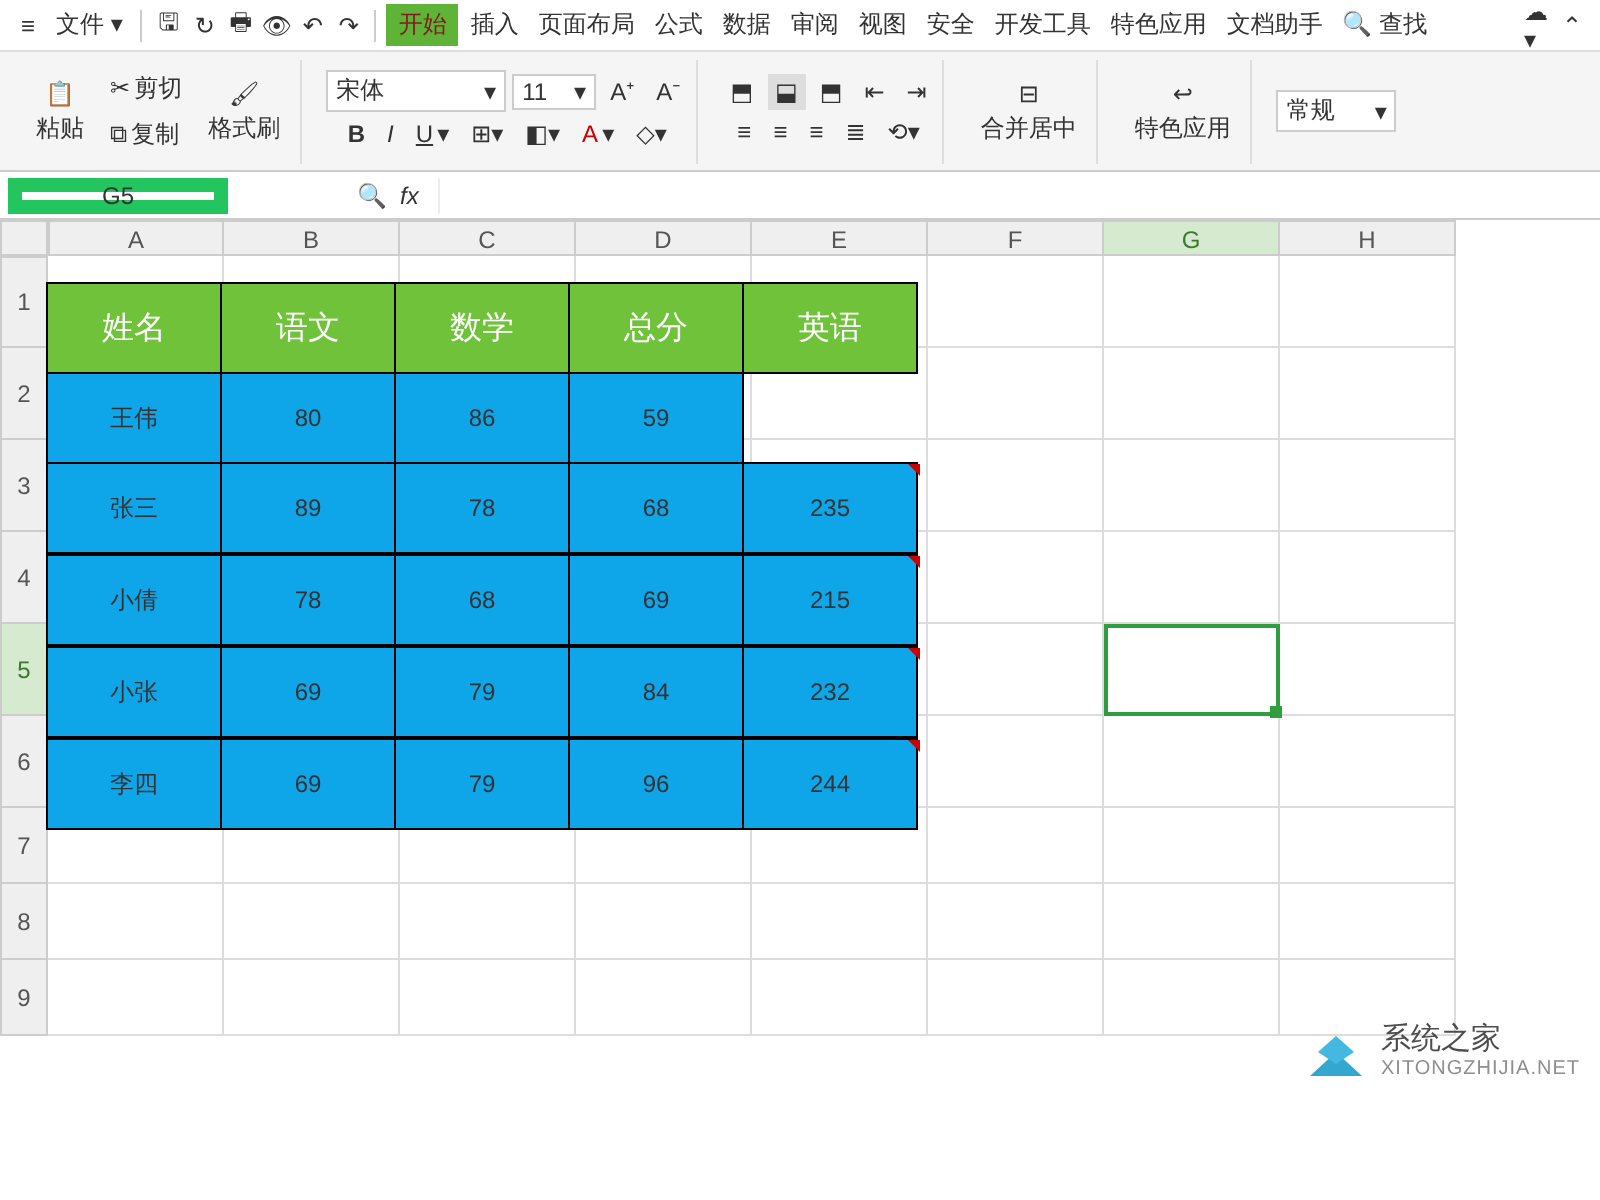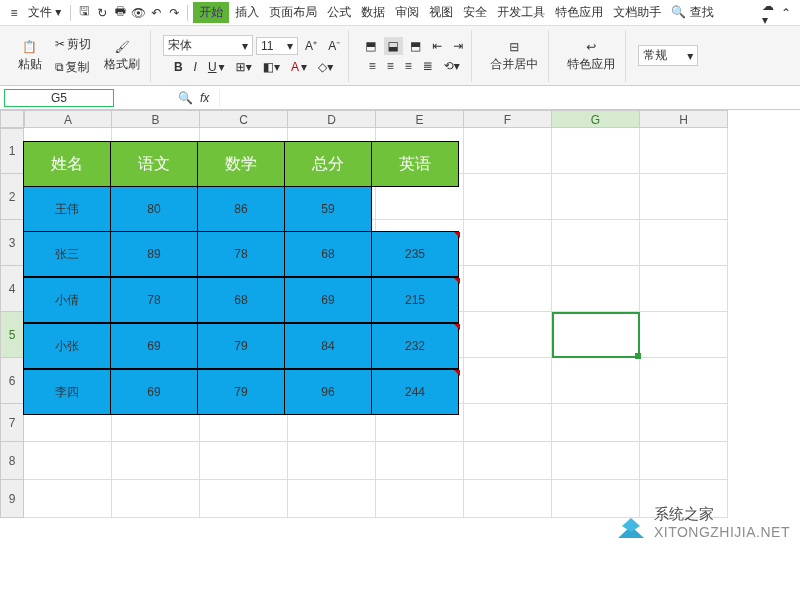--- a/index.html
+++ b/index.html
@@ -1,33 +1,33 @@
 <!DOCTYPE html>
 <html><head>
 <meta charset="utf-8">
 <style>
 *{box-sizing:border-box;margin:0;padding:0;font-family:"Microsoft YaHei",sans-serif}
 body{background:#fff;font-size:12px;color:#333;width:800px;height:600px;overflow:hidden;position:relative}
 .menubar{height:26px;background:#fff;border-bottom:1px solid #ddd;display:flex;align-items:center;padding:0 6px;gap:2px}
 .menubar .mi{padding:2px 4px;cursor:pointer}
-.menubar .active{background:#5fb336;color:#4c1d95;padding:2px 6px}
+.menubar .active{background:#5fb336;color:#7f1d1d;padding:2px 6px}
 .sep{width:1px;height:16px;background:#ccc;margin:0 3px}
 .icon{display:inline-flex;align-items:center;justify-content:center;width:16px;height:16px}
 .ribbon{height:60px;background:#f5f5f5;border-bottom:1px solid #ccc;display:flex;align-items:center;padding:4px 8px;gap:8px}
 .rgroup{display:flex;flex-direction:column;align-items:center;gap:2px;padding:0 4px;border-right:1px solid #ddd;height:52px;justify-content:center}
 .rgroup.norb{border-right:none}
 .hstack{display:flex;align-items:center;gap:3px}
 .vstack{display:flex;flex-direction:column;gap:2px}
 .btn{padding:2px 4px;cursor:pointer;display:flex;align-items:center;gap:2px}
 .bigbtn{display:flex;flex-direction:column;align-items:center;gap:1px;cursor:pointer;padding:2px 6px}
 .dd{border:1px solid #ccc;background:#fff;padding:1px 4px;display:flex;align-items:center;gap:4px;cursor:pointer}
 .fontname{width:90px}
 .fontsize{width:42px}
 .namebox{height:24px;border-bottom:1px solid #ccc;display:flex;align-items:center;background:#fff}
-.cellref{border:1px solid #22c55e;width:110px;height:18px;margin:0 4px;text-align:center;display:flex;align-items:center;justify-content:center;background:#fff}
+.cellref{border:7px solid #22c55e;width:110px;height:18px;margin:0 4px;text-align:center;display:flex;align-items:center;justify-content:center;background:#fff}
 .fxbar{flex:1;display:flex;align-items:center;gap:6px;padding-left:60px}
 .grid{position:relative;background:#fff}
 .colheads{display:flex;margin-left:24px}
 .colheads .ch{width:88px;height:18px;border:1px solid #ccc;border-left:none;background:#efefef;text-align:center;font-size:12px;color:#555;line-height:18px}
 .colheads .ch:first-child{border-left:1px solid #ccc}
 .rows{display:flex}
 .rowheads{width:24px}
 .rowheads .rh{height:46px;border:1px solid #ccc;border-top:none;background:#efefef;text-align:center;font-size:12px;color:#555;display:flex;align-items:center;justify-content:center}
 .rowheads .rh:first-child{border-top:1px solid #ccc}
 .rowheads .rh.sel{background:#d6ead0;color:#3a7a2a}
@@ -39,21 +39,21 @@
 .tbl{position:absolute;left:0;top:14px}
 .tbl .trow{display:flex}
 .tbl .tc{width:88px;height:46px;border:1px solid #000;margin-left:-1px;margin-top:-1px;display:flex;align-items:center;justify-content:center;font-size:12px;background:#0ea5e9}
 .tbl .hd{background:#6fc23a;color:#fff;font-size:16px}
 .redmark{position:absolute;width:0;height:0;border-left:6px solid transparent;border-top:6px solid #c00;right:0;top:0}
 .tcwrap{position:relative;width:88px;height:46px}
 .selcell{position:absolute;border:2px solid #2e9e3f;width:88px;height:46px;pointer-events:none}
 .selhandle{position:absolute;width:6px;height:6px;background:#2e9e3f;right:-3px;bottom:-3px}
 .watermark{position:absolute;right:10px;bottom:60px;display:flex;align-items:flex-end;gap:6px;opacity:.95}
 .watermark .txt{font-size:15px;color:#444}
-.watermark .sub{font-size:14px;color:#888;letter-spacing:.5px}
+.watermark .sub{font-size:10px;color:#888;letter-spacing:.5px}
 svg{display:block}
 .numfmt{width:60px}
 </style>
 </head>
 <body>
 
 <div class="menubar">
   <span class="icon">≡</span>
   <span class="mi"><span>文件</span> ▾</span>
   <span class="sep"></span>

